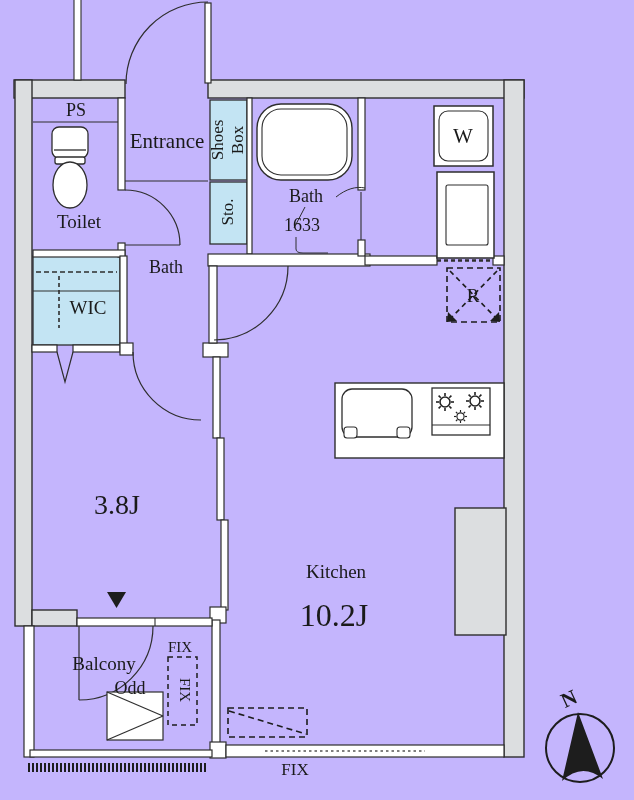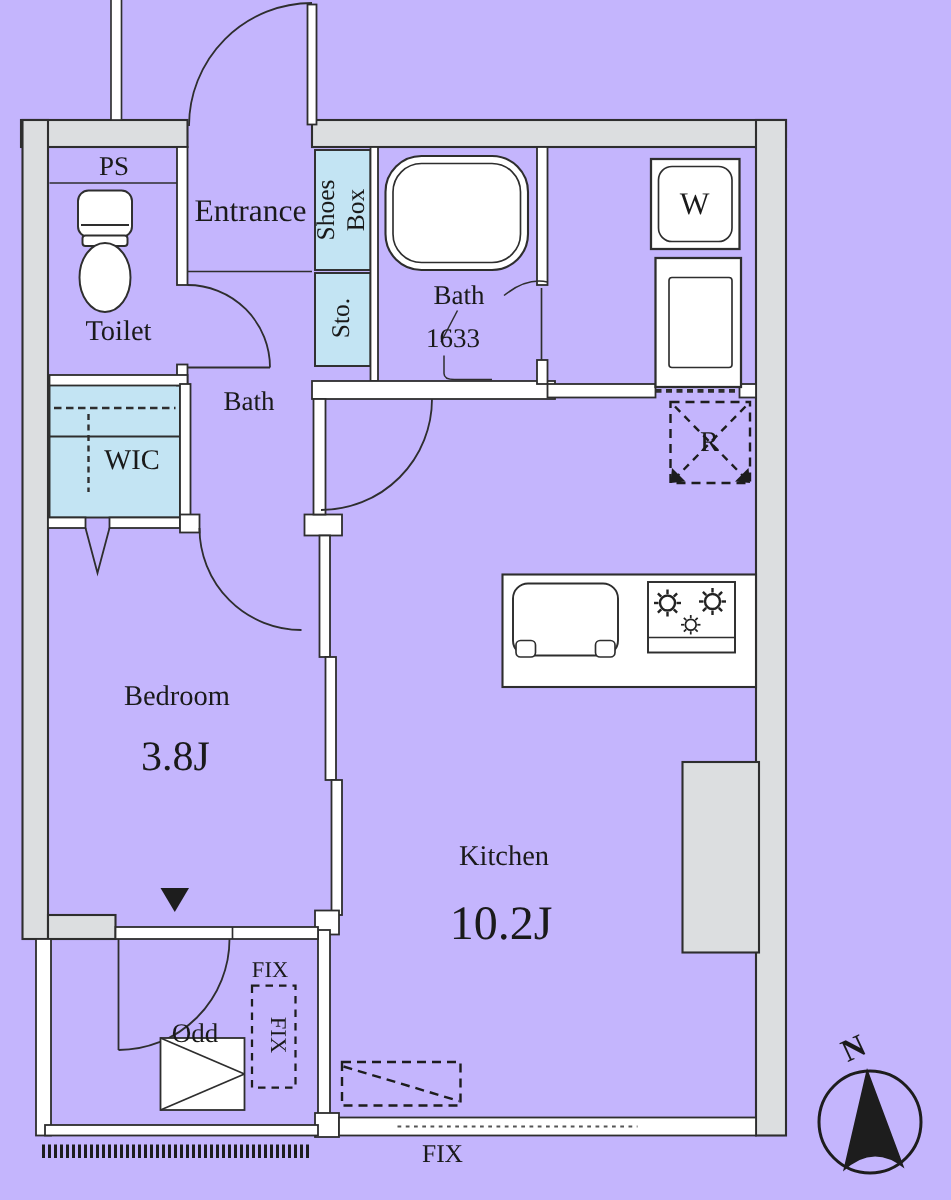--- a/index.html
+++ b/index.html
@@ -192,22 +192,22 @@
     <div>Shoes</div>
     <div>Box</div>
   </div>
   <div class="lbl rot-ccw fs17" style="left:228px;top:212px">Sto.</div>
   <div class="lbl fs22" style="left:306px;top:197px">Bath</div>
   <div class="lbl fs22" style="left:302px;top:226px">1633</div>
   <div class="lbl fs21" style="left:463px;top:136px">W</div>
   <div class="lbl fs22" style="left:166px;top:268px">Bath</div>
   <div class="lbl fs19" style="left:88px;top:308px">WIC</div>
   <div class="lbl fs19" style="left:473px;top:296px">R</div>
-  <div class="lbl fs23" style="left:118px;top:465px">Bedroom</div>
   <div class="lbl fs24" style="left:117px;top:505px">3.8J</div>
   <div class="lbl fs23" style="left:336px;top:572px">Kitchen</div>
   <div class="lbl fs26" style="left:334px;top:616px">10.2J</div>
+  <div class="lbl fs23" style="left:104px;top:664px">Balcony</div>
   <div class="lbl fs18" style="left:130px;top:689px">Odd</div>
   <div class="lbl fs15" style="left:180px;top:648px">FIX</div>
   <div class="lbl rot-cw fs15" style="left:184px;top:690px">FIX</div>
   <div class="lbl fs17" style="left:295px;top:770px">FIX</div>
   <div class="lbl rot-n fs21" style="left:569px;top:699px">N</div>
 </div>
 
 </body></html>

